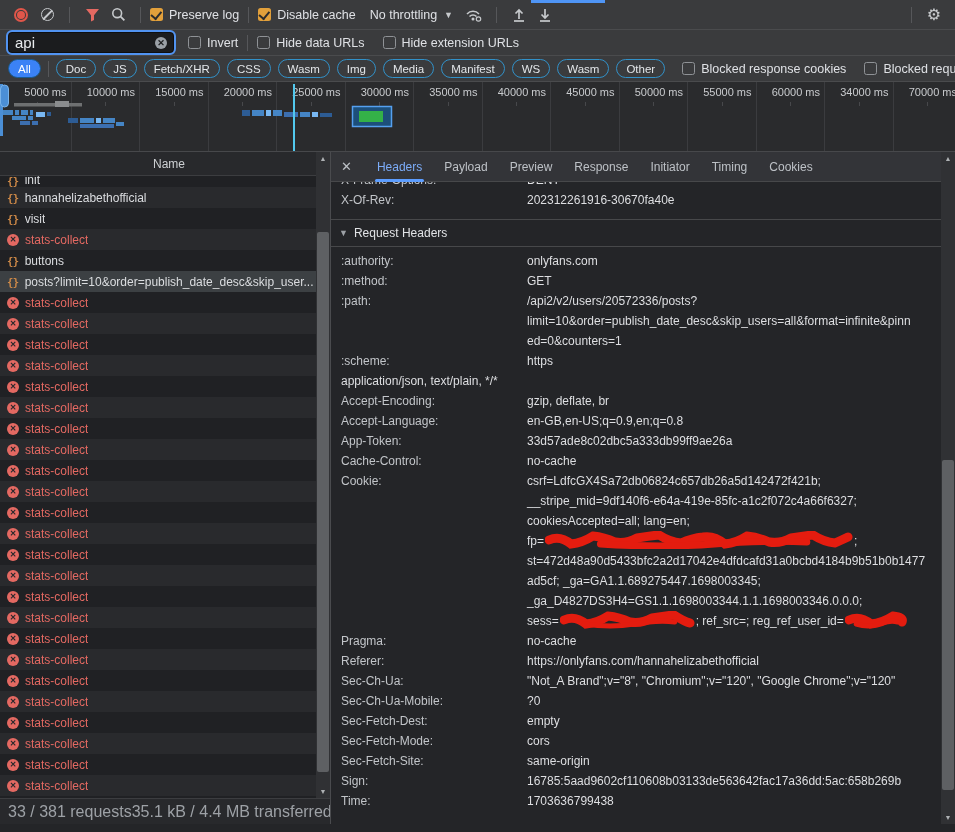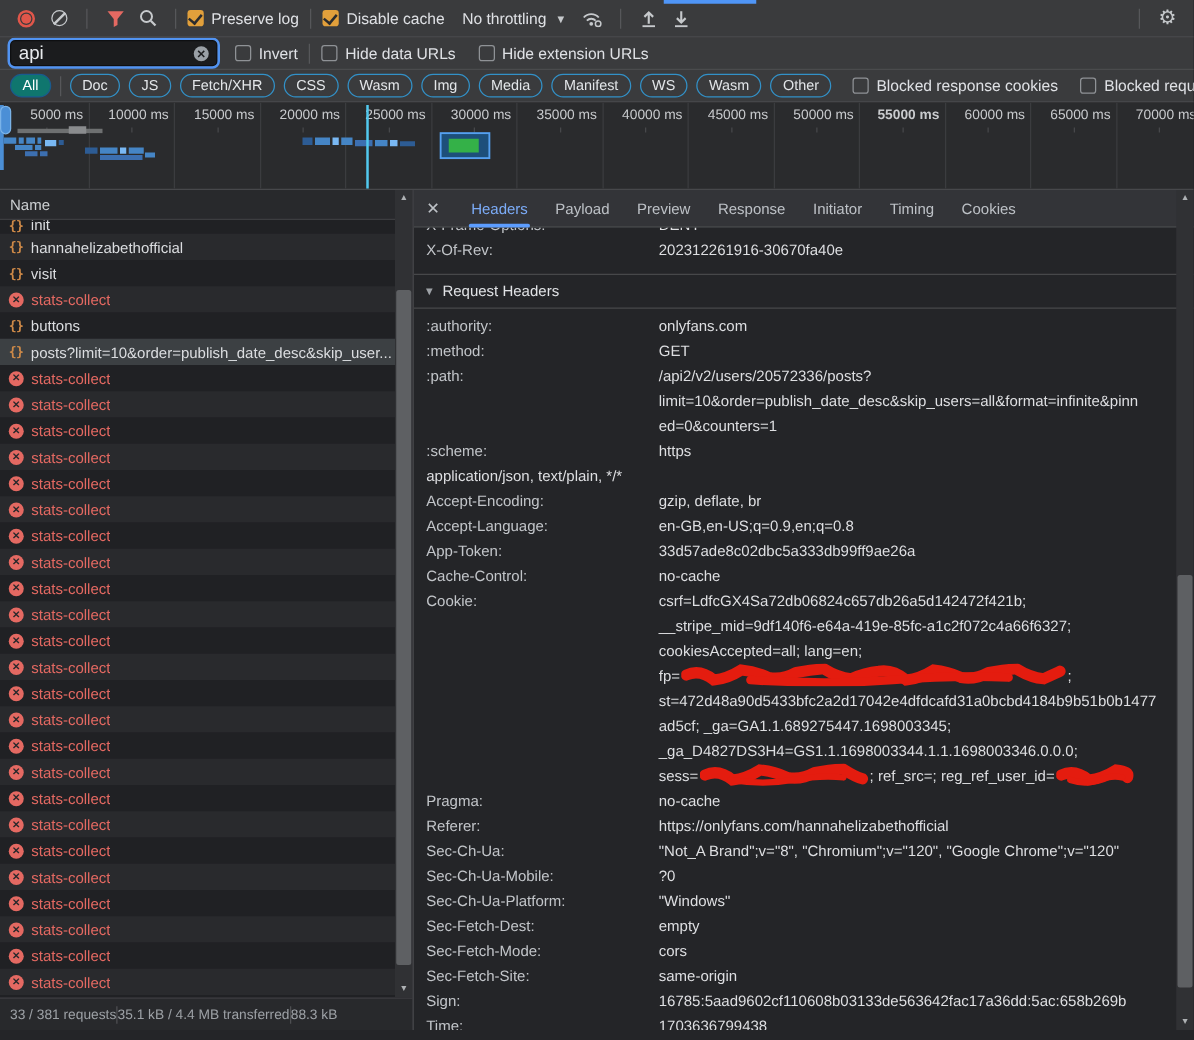--- a/index.html
+++ b/index.html
@@ -37,48 +37,48 @@
   
   .finput { width:166px; height:21px; background:#1b1c1e; border:1px solid #0e0f11; outline:2px solid #5193f1;
     border-radius:4px; display:flex; align-items:center; padding:0 6px; margin-right:14px; flex:none; }
   .finput .val { color:#e8eaed; font-size:15px; flex:1; }
   .clear-x { width:12px; height:12px; border-radius:50%; background:#9aa0a6; color:#1b1c1e; font-size:9px;
     line-height:12px; text-align:center; font-weight:bold; flex:none; }
 
   
   .pill { height:19px; border-radius:10px; border:1px solid #3291c8; color:#e3e6e9; font-size:11.5px;
     display:flex; align-items:center; padding:0 9px; margin-right:7px; flex:none; white-space:nowrap; }
-  .pill.active { background:#0f766e; border-color:#1a5a8e; color:#fff; }
+  .pill.active { background:#3b82f6; border-color:#1a5a8e; color:#fff; }
 
   
   .overview { position:relative; height:70px; background:#2a2b2d; border-bottom:1px solid #47484b; overflow:hidden; }
   .gridline { position:absolute; top:0; bottom:0; width:1px; background:#3b3c3f; }
   .tlabel { position:absolute; top:4px; height:13px; width:62px; text-align:right; color:#c9cbce; font-size:11px; white-space:nowrap; }
   .tick { position:absolute; top:20px; width:1px; height:4px; background:#47484b; }
 
   
   .main { display:flex; height:672px; }
   .left { width:330px; flex:none; position:relative; background:#202124; display:flex; flex-direction:column; }
   .name-header { height:24px; background:#28292c; border-bottom:1px solid #3c3d40; display:flex; align-items:center;
-    padding-left:8px; color:#cdd0d3; font-size:12px; flex:none; }
+    padding-left:8px; color:#cdd0d3; font-size:12px; flex:none;justify-content:center; }
   .rows { flex:1; overflow:hidden; width:316px; }
   .row { height:21px; display:flex; align-items:center; padding-left:7px; gap:6px; white-space:nowrap; overflow:hidden; }
   .row.clip { height:11px; align-items:flex-end; }
   .row .rlabel { font-size:12px; color:#dbdde0; overflow:hidden; text-overflow:ellipsis; }
   .row.failed .rlabel { color:#e46962; }
   .fetch-ic { color:#cf8a48; font-family:"DejaVu Sans Mono", monospace; font-size:10.5px; font-weight:bold; flex:none; letter-spacing:-0.5px; }
   .err-ic { width:12px; height:12px; border-radius:50%; background:#e46962; color:#26282b; font-size:8px; font-weight:bold;
     display:flex; align-items:center; justify-content:center; flex:none; line-height:1; }
 
   .vscroll { position:absolute; top:0; right:0; width:14px; background:#303134; }
   .vscroll .arrow { position:absolute; left:0; width:14px; text-align:center; color:#aeb1b4; font-size:7px; }
   .vscroll .thumb { position:absolute; left:1px; width:12px; background:#5e6063; border-radius:2px; }
 
   .status-bar { height:26px; background:#28292c; border-top:1px solid #3c3d40; display:flex; align-items:center;
-    padding:0 8px; gap:0; color:#9da1a6; font-size:11px; flex:none; white-space:nowrap; }
+    padding:0 8px; gap:0; color:#9da1a6; font-size:16px; flex:none; white-space:nowrap; }
   .sdiv { width:1px; height:14px; background:#4e4f52; }
 
   
   .right { flex:1; position:relative; border-left:1px solid #4a4b4e; background:#242528; display:flex; flex-direction:column; }
   .tabbar { height:30px; background:#333438; border-bottom:1px solid #47484a; display:flex; align-items:center;
     padding-left:10px; flex:none; }
   .close-x { color:#bdc1c6; font-size:13px; margin-right:14px; }
   .tab { position:relative; height:30px; display:flex; align-items:center; padding:0 11px; color:#bdc1c6; font-size:12px; }
   .tab.active { color:#7cacf8; }
   .tab.active::after { content:""; position:absolute; left:9px; right:9px; bottom:0; height:2.5px; background:#5c9dff; border-radius:2px; }
@@ -242,27 +242,27 @@
         <div class="gridline" style="left: 550px;"></div>
         <span class="tlabel" style="left: 484px;">40000 ms</span>
         <div class="tick" style="left: 516px;"></div>
         <div class="gridline" style="left: 618.5px;"></div>
         <span class="tlabel" style="left: 552.5px;">45000 ms</span>
         <div class="tick" style="left: 584.5px;"></div>
         <div class="gridline" style="left: 687px;"></div>
         <span class="tlabel" style="left: 621px;">50000 ms</span>
         <div class="tick" style="left: 653px;"></div>
         <div class="gridline" style="left: 755.5px;"></div>
-        <span class="tlabel" style="left: 689.5px; font-weight: bold;">55000 ms</span>
+        <span class="tlabel" style="left: 689.5px;">55000 ms</span>
         <div class="tick" style="left: 721.5px;"></div>
         <div class="gridline" style="left: 824px;"></div>
         <span class="tlabel" style="left: 758px;">60000 ms</span>
         <div class="tick" style="left: 790px;"></div>
         <div class="gridline" style="left: 892.5px;"></div>
-        <span class="tlabel" style="left: 826.5px;">65000 ms</span>
+        <span class="tlabel" style="left: 826.5px;">34000 ms</span>
         <div class="tick" style="left: 858.5px;"></div>
         <span class="tlabel" style="left: 895px;">70000 ms</span>
         <div class="tick" style="left: 927px;"></div>
       </div>
     <svg class="wf" width="955" height="78">
 
       <rect x="0" y="2" width="3" height="52" fill="#4b8fd6"></rect>
       <rect x="0.5" y="3" width="8" height="22" rx="4" fill="#4b8fd6" stroke="#7ab3e8" stroke-width="1"></rect>
 
       <rect x="14" y="21" width="68" height="3.5" fill="#6e7071"></rect>
@@ -555,24 +555,20 @@
             </div>
             <div class="hrow">
               <span class="hname">Sec-Ch-Ua:</span>
               <div class="hval">"Not_A Brand";v="8", "Chromium";v="120", "Google Chrome";v="120"</div>
             </div>
             <div class="hrow">
               <span class="hname">Sec-Ch-Ua-Mobile:</span>
               <div class="hval">?0</div>
             </div>
             <div class="hrow">
-              <span class="hname">Sec-Ch-Ua-Platform:</span>
-              <div class="hval">"Windows"</div>
-            </div>
-            <div class="hrow">
               <span class="hname">Sec-Fetch-Dest:</span>
               <div class="hval">empty</div>
             </div>
             <div class="hrow">
               <span class="hname">Sec-Fetch-Mode:</span>
               <div class="hval">cors</div>
             </div>
             <div class="hrow">
               <span class="hname">Sec-Fetch-Site:</span>
               <div class="hval">same-origin</div>

